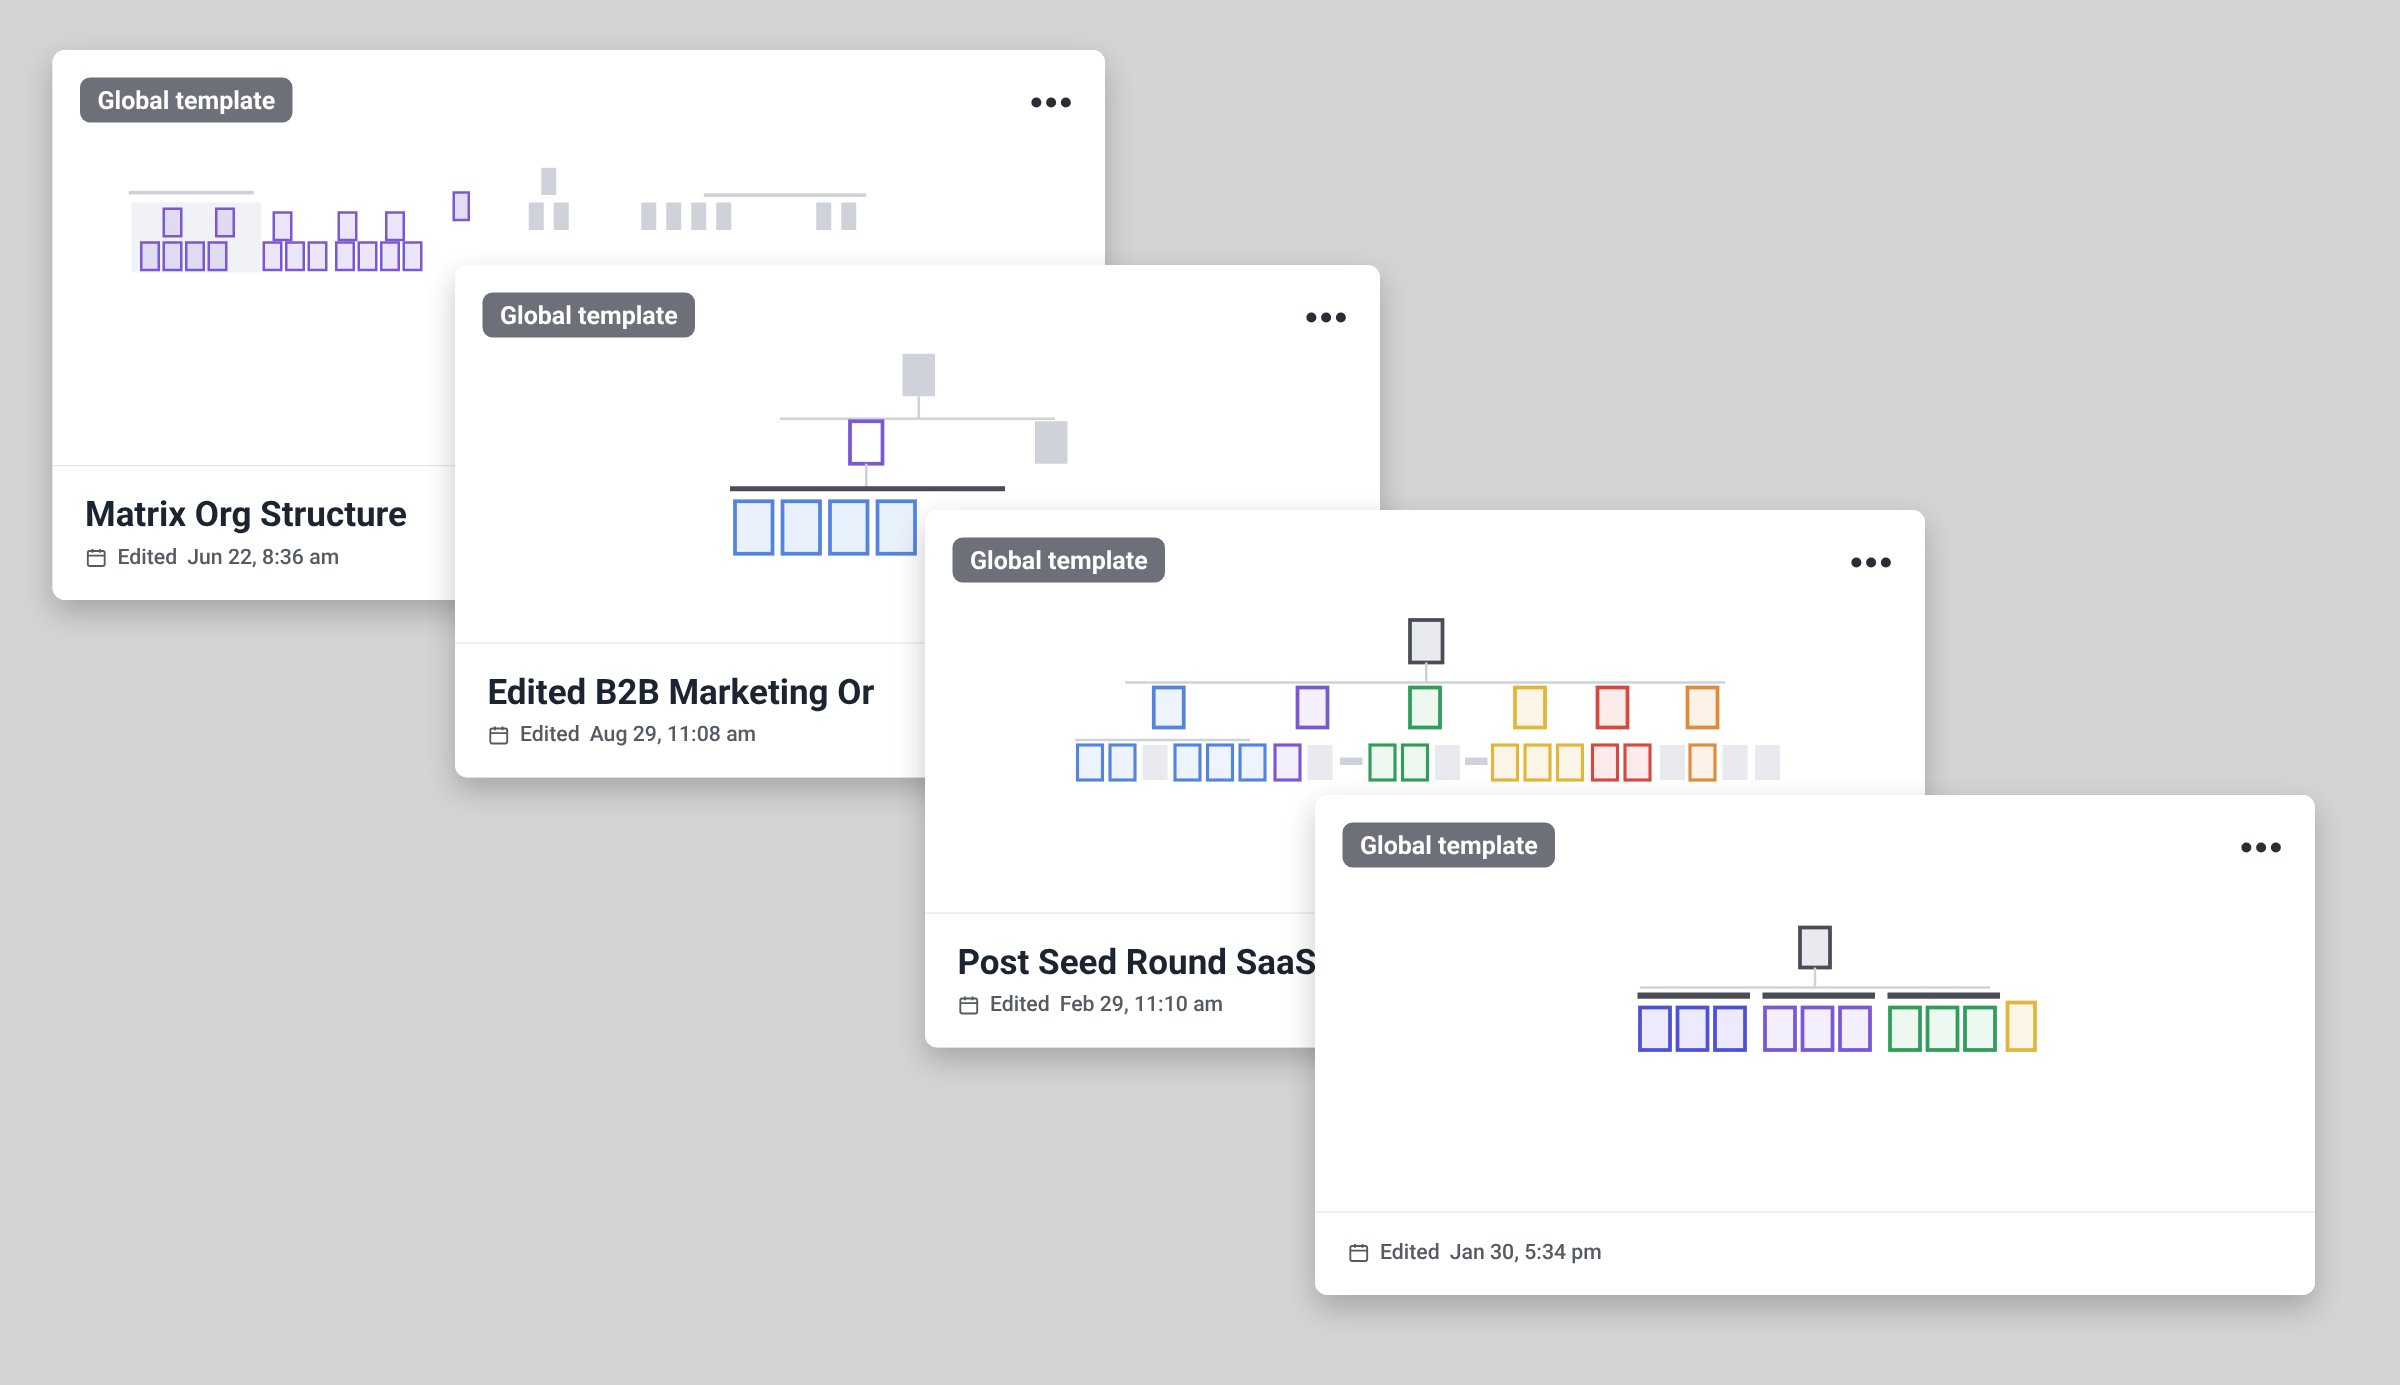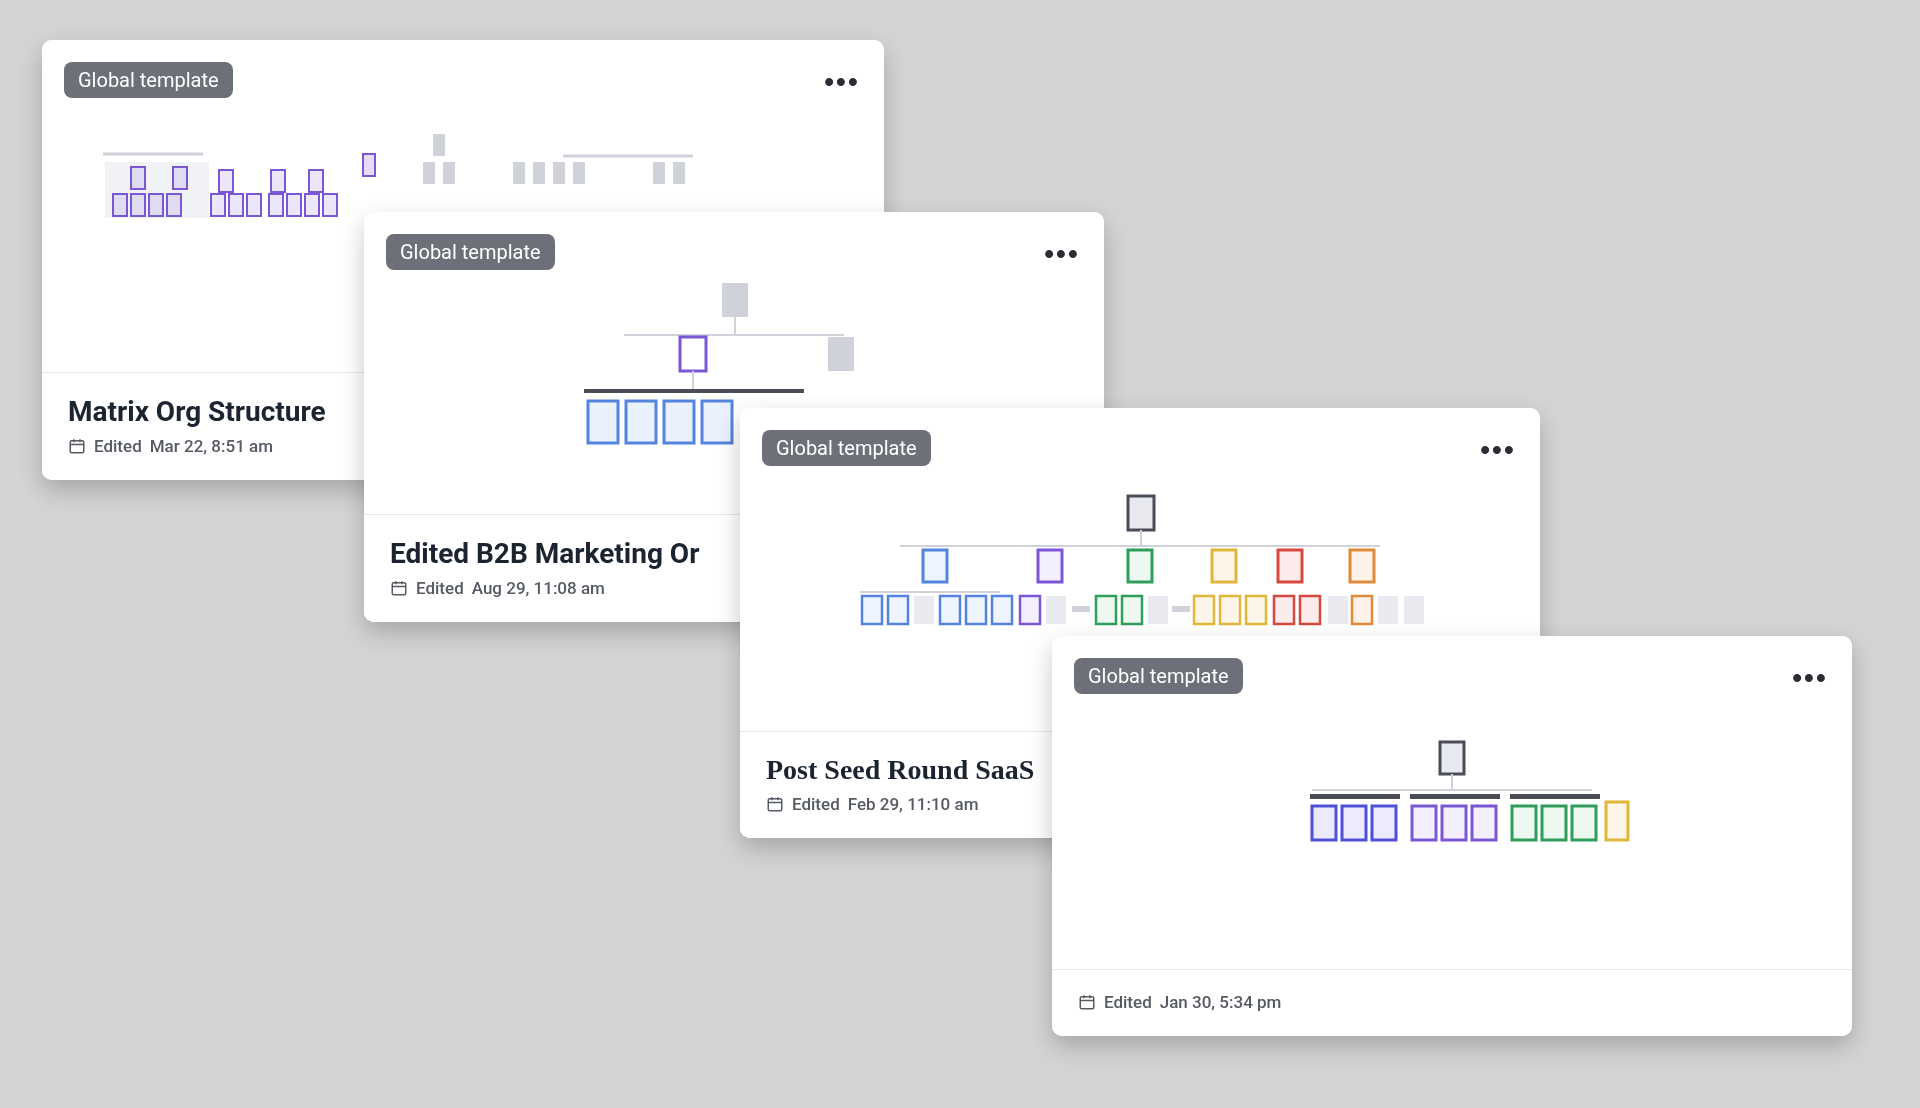--- a/index.html
+++ b/index.html
@@ -26,21 +26,21 @@
       border-bottom: 1px solid #e6e6ea;
       background: #fff;
     }
     .badge {
       position: absolute;
       top: 22px;
       left: 22px;
       background: #6d7078;
       color: #fff;
       font-size: 20px;
-      font-weight: 400;
+      font-weight: 700;
       padding: 6px 14px;
       border-radius: 8px;
     }
     .more-btn {
       position: absolute;
       top: 22px;
       right: 22px;
       width: 40px;
       height: 40px;
       border: none;
@@ -91,21 +91,21 @@
     #card-0 { top: 40px; left: 42px; width: 842px; height: 440px; }
     
     #card-1 { top: 212px; left: 364px; width: 740px; height: 410px; }
     
     #card-2 { top: 408px; left: 740px; width: 800px; height: 430px; }
     
     #card-3 { top: 636px; left: 1052px; width: 800px; height: 400px; }
 
     
     #card-1 .card-title { max-width: 340px; }
-    #card-2 .card-title { max-width: 290px; font-family: Liberation Serif, serif; }
+    #card-2 .card-title { max-width: 290px; }
   </style>
 </head>
 <body>
 
 <div class="card" id="card-0">
   <div class="card-preview">
     <span class="badge">Global template</span>
     <button class="more-btn">
       <span>•••</span>
     </button>
@@ -155,21 +155,21 @@
     <div class="card-meta">
       <span class="cal-icon">
         <svg viewBox="0 0 24 24" width="18" height="18" fill="none" stroke="#555a63" stroke-width="2">
             <rect x="3" y="5" width="18" height="16" rx="2"></rect>
             <line x1="3" y1="10" x2="21" y2="10"></line>
             <line x1="8" y1="3" x2="8" y2="7"></line>
             <line x1="16" y1="3" x2="16" y2="7"></line>
           </svg>
       </span>
       <span>Edited</span>
-      <span>Mar 22, 8:51 am</span>
+      <span>Jun 22, 8:36 am</span>
     </div>
   </div>
 </div>
 
 <div class="card" id="card-1">
   <div class="card-preview">
     <span class="badge">Global template</span>
     <button class="more-btn">
       <span>•••</span>
     </button>

